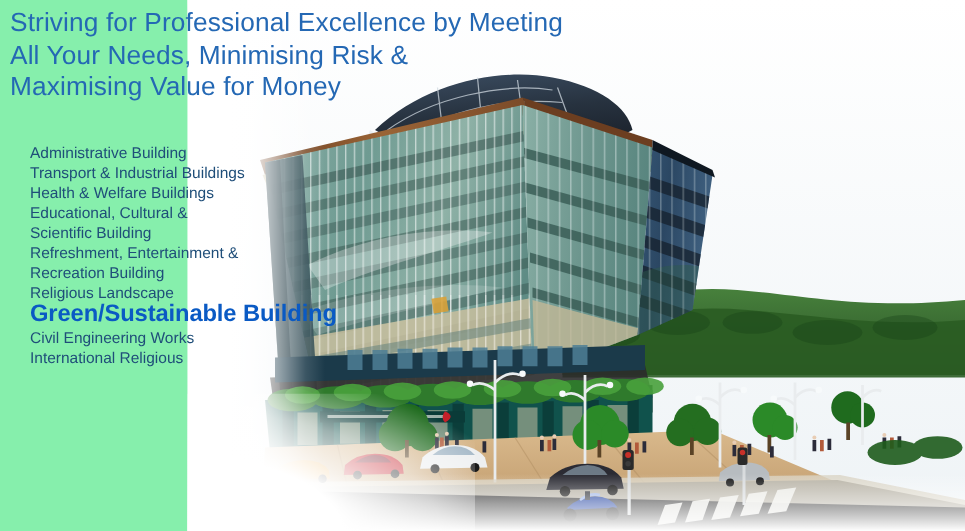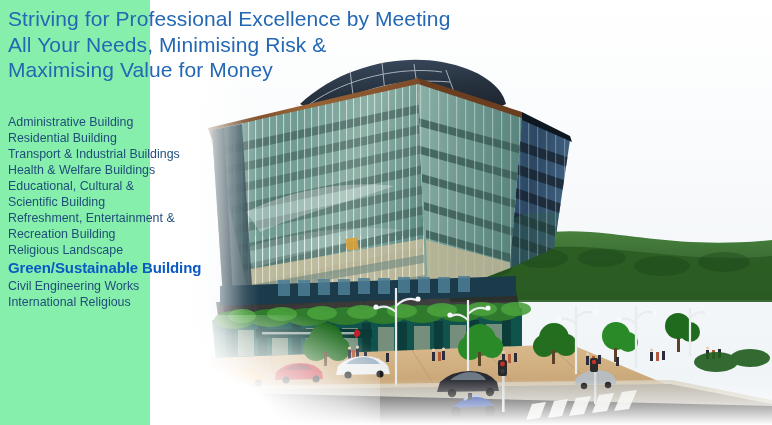--- a/index.html
+++ b/index.html
@@ -10,24 +10,24 @@
   
   .arcs{position:absolute;right:0;top:0;width:420px;height:330px;pointer-events:none;}
   .arcs svg{display:block;}
 
   
   .headline{position:absolute;left:8px;top:6px;width:540px;z-index:6;
             color:#2468B4;font-size:21px;line-height:25.5px;letter-spacing:.1px;}
   .headline div{white-space:nowrap;}
 
   
-  .svc-list{position:absolute;left:8px;top:114px;width:230px;z-index:6;}
+  .svc-list{position:absolute;left:24px;top:114px;width:230px;z-index:6;}
   .svc{color:#1F4E79;font-size:12.4px;line-height:16px;white-space:nowrap;}
-  .svc.hl{color:#0A5AC4;font-weight:bold;font-size:15px;line-height:20px;
-          letter-spacing:-.1px;}
+  .svc.hl{color:#0A5AC4;font-weight:bold;font-size:19px;line-height:20px;
+          letter-spacing:-.1px;text-align:center;}
 
   
   .photo{position:absolute;left:150px;top:0;width:622px;height:425px;z-index:2;
          overflow:hidden;}
   .photo svg{display:block;}
 
   
   .feather-l{position:absolute;left:150px;top:0;width:110px;height:425px;z-index:5;
      background:linear-gradient(to right,#fff 0%,#fff 30%,rgba(255,255,255,.92) 46%,
        rgba(255,255,255,.55) 66%,rgba(255,255,255,.14) 86%,rgba(255,255,255,0) 100%);
@@ -499,21 +499,20 @@
   </div>
 
   <div class="headline">
     <div>Striving for Professional Excellence by Meeting</div>
     <div>All Your Needs, Minimising Risk &amp;</div>
     <div>Maximising Value for Money</div>
   </div>
 
   <div class="svc-list" id="svc-list">
       <div class="svc">Administrative Building</div>
-      <div class="svc">Residential Building</div>
       <div class="svc">Transport &amp; Industrial Buildings</div>
       <div class="svc">Health &amp; Welfare Buildings</div>
       <div class="svc">Educational, Cultural &amp;</div>
       <div class="svc">Scientific Building</div>
       <div class="svc">Refreshment, Entertainment &amp;</div>
       <div class="svc">Recreation Building</div>
       <div class="svc">Religious Landscape</div>
       <div class="svc hl">Green/Sustainable Building</div>
       <div class="svc">Civil Engineering Works</div>
       <div class="svc">International Religious</div>

